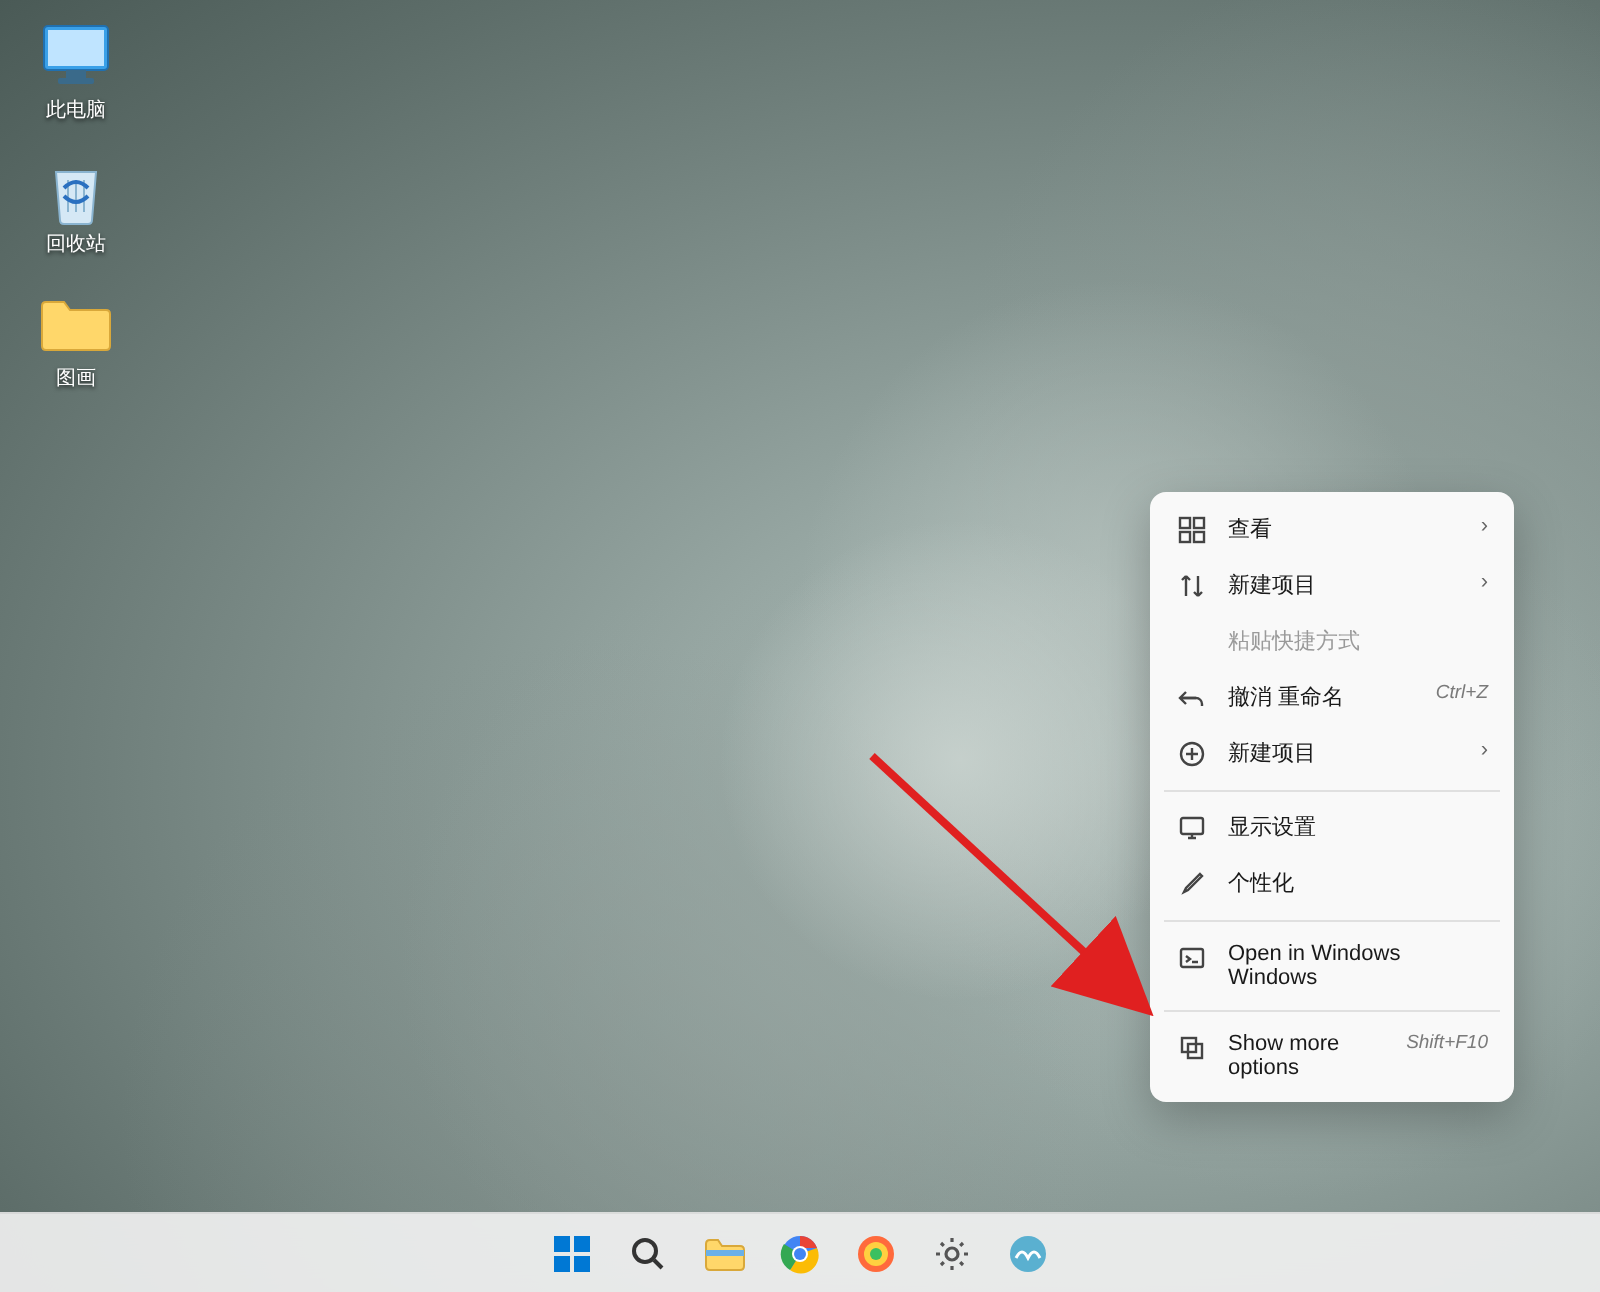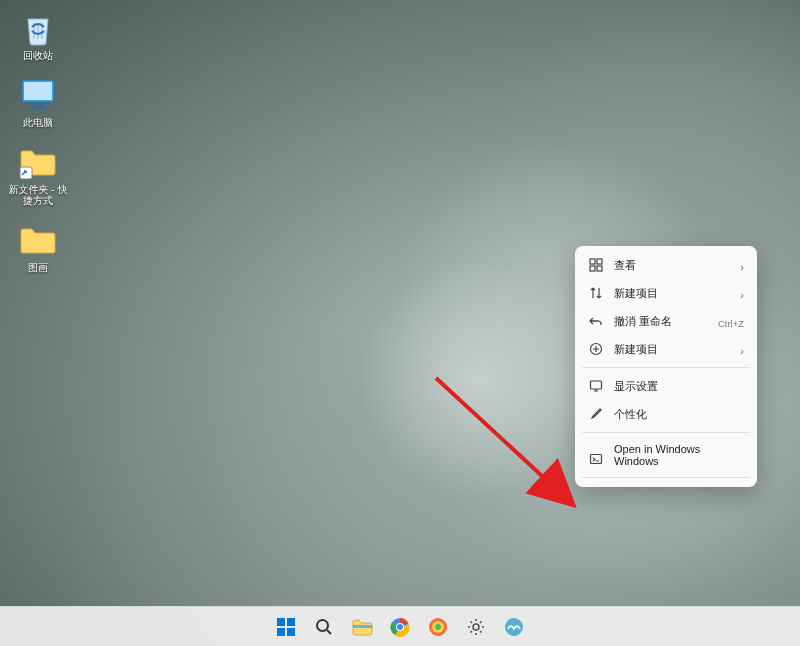--- a/index.html
+++ b/index.html
@@ -66,38 +66,38 @@
     width: 182px;
     background: #f9f9f9;
     border-radius: 8px;
     box-shadow: 0 8px 24px rgba(0,0,0,0.25);
     padding: 5px;
     font-size: 11px;
     color: #1a1a1a;
   }
   .menu-item {
     display: flex;
-    align-items: flex-end;
+    align-items: flex-start;
     padding: 6px 8px;
     border-radius: 4px;
     cursor: pointer;
     gap: 10px;
   }
   .menu-item.disabled { color: #9a9a9a; cursor: default; }
   .menu-icon {
     width: 16px;
     height: 16px;
     display: flex;
     align-items: center;
     justify-content: center;
     flex-shrink: 0;
     color: #444;
   }
   .menu-label { flex: 1; }
-  .menu-shortcut { font-size: 9.5px; color: #7a7a7a; }
+  .menu-shortcut { font-size: 9.5px; color: #7a7a7a; font-style: italic; }
   .menu-chevron { color: #666; font-size: 11px; }
   .menu-sep {
     height: 1px;
     background: #e0e0e0;
     margin: 4px 2px;
   }
   
   
   .arrow-annotation {
     position: absolute;
@@ -134,58 +134,48 @@
 </head>
 <body>
 
 <div class="desktop">
   <div class="bloom"></div>
 
   <div class="desktop-icons">
 
     <div class="desktop-icon">
       <div class="glyph">
+        <svg width="38" height="34" viewBox="0 0 38 34">
+          <rect x="3" y="2" width="32" height="22" rx="2" fill="#3aa0e8" stroke="#2070b0"></rect>
+          <rect x="5" y="4" width="28" height="18" fill="#bfe4ff"></rect>
+          <rect x="14" y="24" width="10" height="4" fill="#3a6a8a"></rect>
+          <rect x="10" y="28" width="18" height="3" rx="1" fill="#3a6a8a"></rect>
+        </svg>
+      </div>
+      <div class="label">此电脑</div>
+    </div>
+
+    <div class="desktop-icon">
+      <div class="glyph">
         <svg width="36" height="38" viewBox="0 0 36 38">
           <path d="M8 10 L28 10 L26 34 Q26 36 24 36 L12 36 Q10 36 10 34 Z" fill="#d5e8f5" stroke="#8ab4d0"></path>
           <path d="M14 14 L14 30 M18 14 L18 30 M22 14 L22 30" stroke="#8ab4d0" stroke-width="1"></path>
           <path d="M12 18 Q18 12 24 18" stroke="#2a70c0" stroke-width="2" fill="none"></path>
           <path d="M24 22 Q18 28 12 22" stroke="#2a70c0" stroke-width="2" fill="none"></path>
         </svg>
       </div>
       <div class="label">回收站</div>
     </div>
 
-    <div class="desktop-icon">
-      <div class="glyph">
-        <svg width="38" height="34" viewBox="0 0 38 34">
-          <rect x="3" y="2" width="32" height="22" rx="2" fill="#3aa0e8" stroke="#2070b0"></rect>
-          <rect x="5" y="4" width="28" height="18" fill="#bfe4ff"></rect>
-          <rect x="14" y="24" width="10" height="4" fill="#3a6a8a"></rect>
-          <rect x="10" y="28" width="18" height="3" rx="1" fill="#3a6a8a"></rect>
-        </svg>
-      </div>
-      <div class="label">此电脑</div>
-    </div>
+
 
     <div class="desktop-icon">
       <div class="glyph">
         <svg width="40" height="34" viewBox="0 0 40 34">
           <path d="M3 8 Q3 6 5 6 L14 6 L17 10 L35 10 Q37 10 37 12 L37 28 Q37 30 35 30 L5 30 Q3 30 3 28 Z" fill="#ffd76a" stroke="#d9a83a"></path>
-          <rect x="2" y="22" width="12" height="12" rx="2" fill="#fff" stroke="#888"></rect>
-          <path d="M4 30 L8 26 M8 26 L6 26 M8 26 L8 28" stroke="#2a70c0" stroke-width="1.5" fill="none"></path>
-        </svg>
-      </div>
-      <div class="label">新文件夹 - 快捷方式</div>
-    </div>
-
-
-    <div class="desktop-icon">
-      <div class="glyph">
-        <svg width="40" height="34" viewBox="0 0 40 34">
-          <path d="M3 8 Q3 6 5 6 L14 6 L17 10 L35 10 Q37 10 37 12 L37 28 Q37 30 35 30 L5 30 Q3 30 3 28 Z" fill="#ffd76a" stroke="#d9a83a"></path>
         </svg>
       </div>
       <div class="label">图画</div>
     </div>
 
   </div>
 
   <div class="context-menu">
 
     <div class="menu-item">
@@ -205,20 +195,24 @@
       <span class="menu-icon">
         <svg width="14" height="14" viewBox="0 0 14 14" fill="none" stroke="currentColor" stroke-width="1.2">
           <path d="M4 2v10M4 2l-2 2M4 2l2 2M10 12V2M10 12l-2-2M10 12l2-2"></path>
         </svg>
       </span>
       <span class="menu-label">新建项目</span>
       <span class="menu-chevron">›</span>
     </div>
 
 
+    <div class="menu-item disabled">
+      <span class="menu-icon"></span>
+      <span class="menu-label">粘贴快捷方式</span>
+    </div>
 
     <div class="menu-item">
       <span class="menu-icon">
         <svg width="14" height="14" viewBox="0 0 14 14" fill="none" stroke="currentColor" stroke-width="1.2">
           <path d="M4 4L1 7l3 3M1 7h8a4 4 0 010 0"></path>
           <path d="M1 7h8a3 3 0 013 3v1"></path>
         </svg>
       </span>
       <span class="menu-label">撤消 重命名</span>
       <span class="menu-shortcut">Ctrl+Z</span>
@@ -263,20 +257,30 @@
         <svg width="14" height="14" viewBox="0 0 14 14" fill="none" stroke="currentColor" stroke-width="1.2">
           <rect x="1.5" y="2.5" width="11" height="9" rx="1"></rect>
             <path d="M4 6l2 1.5L4 9M7 9h3"></path>
         </svg>
       </span>
       <span class="menu-label">Open in Windows Windows</span>
     </div>
 
     <div class="menu-sep"></div>
 
+    <div class="menu-item">
+      <span class="menu-icon">
+        <svg width="14" height="14" viewBox="0 0 14 14" fill="none" stroke="currentColor" stroke-width="1.2">
+          <rect x="2" y="2" width="7" height="7"></rect>
+            <rect x="5" y="5" width="7" height="7"></rect>
+        </svg>
+      </span>
+      <span class="menu-label">Show more options</span>
+      <span class="menu-shortcut">Shift+F10</span>
+    </div>
 
   </div>
 
   <svg class="arrow-annotation" width="170" height="160" viewBox="0 0 170 160">
     <defs>
       <marker id="ah" markerWidth="12" markerHeight="12" refX="9" refY="6" orient="auto">
         <path d="M0 0 L12 6 L0 12 Z" fill="#e02020"></path>
       </marker>
     </defs>
     <line x1="8" y1="8" x2="140" y2="130" stroke="#e02020" stroke-width="4" marker-end="url(#ah)"></line>

